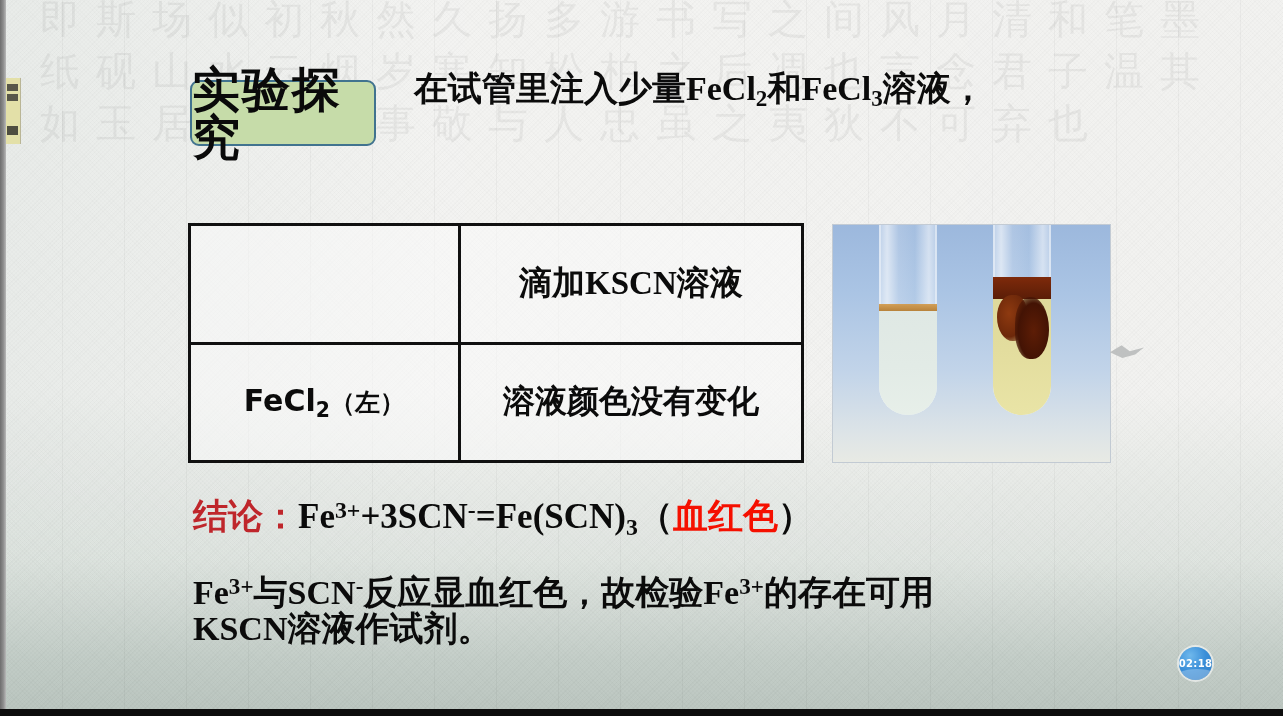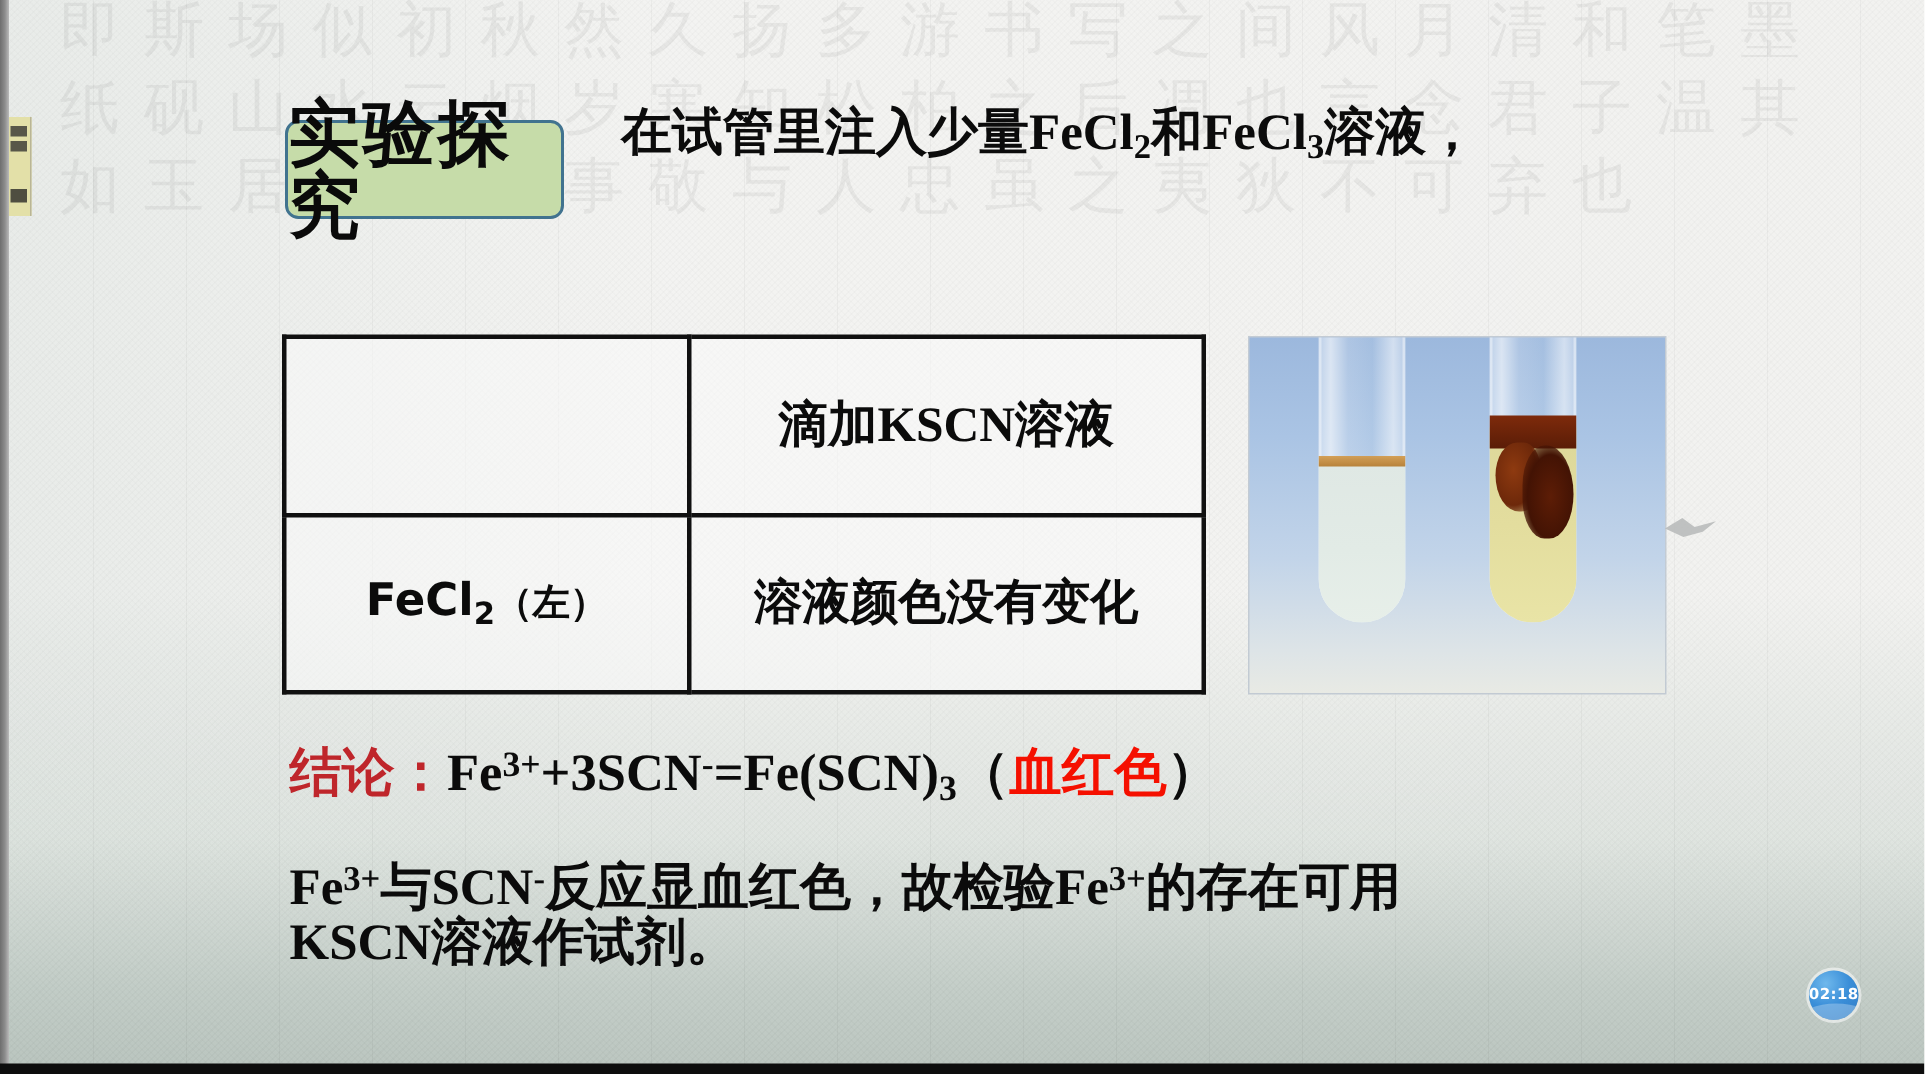--- a/index.html
+++ b/index.html
@@ -311,21 +311,20 @@
     top: 647px;
     width: 33px;
     height: 33px;
     border-radius: 50%;
     background: radial-gradient(circle at 34% 26%, #6fb8ec 0%, #3a8ed8 48%, #2f7cc6 100%);
     box-shadow: 0 0 0 2px rgba(255,255,255,0.55);
     overflow: hidden;
     display: flex;
     align-items: center;
     justify-content: center;
-    margin-left: 27px;
   }
   #timer-badge .wave {
     position: absolute;
     left: -6px;
     bottom: -9px;
     width: 48px;
     height: 20px;
     background: rgba(255,255,255,0.28);
     border-radius: 50% 50% 0 0;
   }

